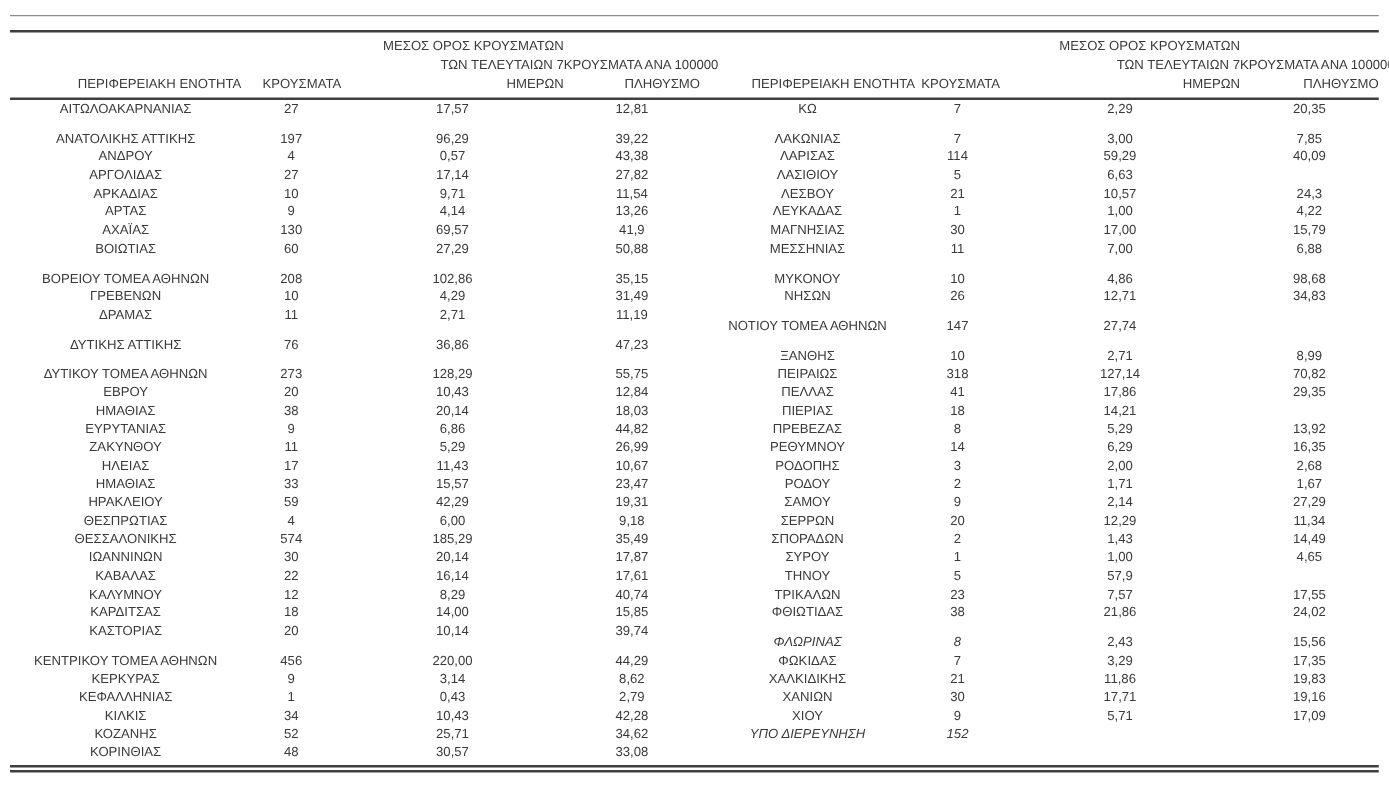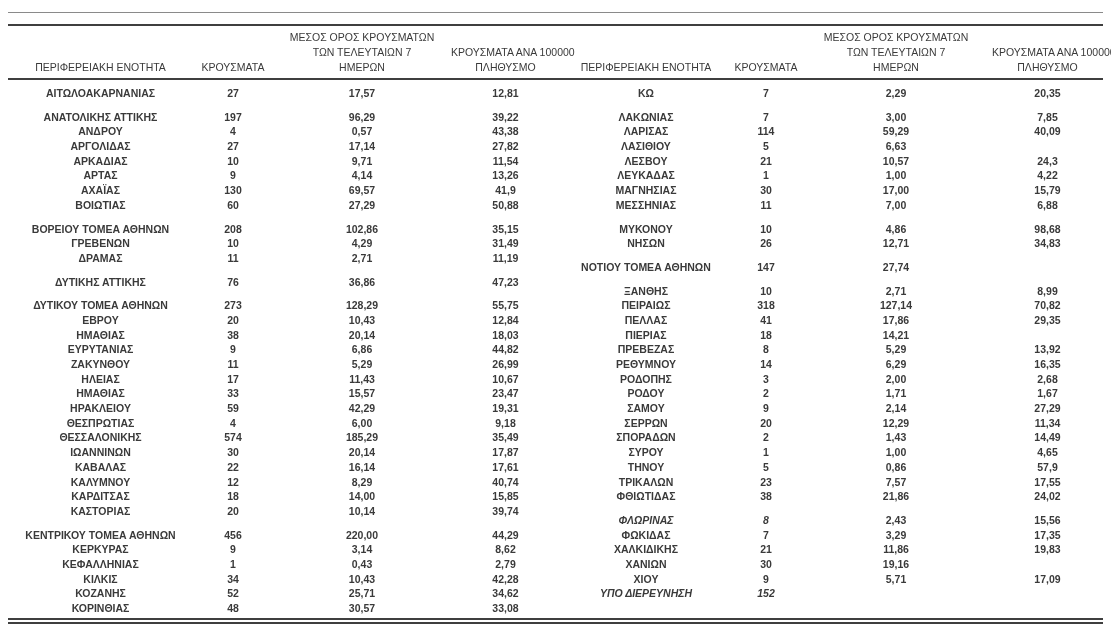--- a/index.html
+++ b/index.html
@@ -14,24 +14,24 @@
   .rule-gap{height:11px;}
   .rule-thick{border-top:2px solid #3f3f3f;height:0;}
   .header-band{display:flex;align-items:flex-end;padding:4px 0 3px 0;min-height:45px;}
   .half{display:block;}
   .half-left{width:552px;}
   .half-right{width:543px;}
   .hrow,.trow{display:grid;}
   .half-left .hrow,.half-left .trow{grid-template-columns:185px 80px 178px 109px;}
   .half-right .hrow,.half-right .trow{grid-template-columns:172px 68px 192px 111px;}
   .hcell{
-    text-align:center;font-size:10.5px;line-height:15px;
+    text-align:right;font-size:10.5px;line-height:15px;
     align-self:end;white-space:nowrap;
   }
-  .body-band{padding-top:6px;font-weight:bold;}
+  .body-band{}
   .body-cols{display:flex;}
   .trow{height:14.7px;}
   .trow.blank{height:9px;}
   .cell{
     text-align:center;font-size:10.5px;line-height:14.7px;white-space:nowrap;
     overflow:visible;
   }
   .trow.italic .cell-name,.trow.italic .cell-cases{font-style:italic;}
   .bottom-rule{
     margin-top:2px;height:2px;
@@ -425,21 +425,20 @@
           </div>
           <div class="trow">
             <div class="cell cell-name">ΣΥΡΟΥ</div>
             <div class="cell cell-cases">1</div>
             <div class="cell cell-avg7">1,00</div>
             <div class="cell cell-per100k">4,65</div>
           </div>
           <div class="trow">
             <div class="cell cell-name">ΤΗΝΟΥ</div>
             <div class="cell cell-cases">5</div>
-            <div class="cell cell-avg7">0,86</div>
             <div class="cell cell-per100k">57,9</div>
           </div>
           <div class="trow">
             <div class="cell cell-name">ΤΡΙΚΑΛΩΝ</div>
             <div class="cell cell-cases">23</div>
             <div class="cell cell-avg7">7,57</div>
             <div class="cell cell-per100k">17,55</div>
           </div>
           <div class="trow">
             <div class="cell cell-name">ΦΘΙΩΤΙΔΑΣ</div>
@@ -462,20 +461,21 @@
           </div>
           <div class="trow">
             <div class="cell cell-name">ΧΑΛΚΙΔΙΚΗΣ</div>
             <div class="cell cell-cases">21</div>
             <div class="cell cell-avg7">11,86</div>
             <div class="cell cell-per100k">19,83</div>
           </div>
           <div class="trow">
             <div class="cell cell-name">ΧΑΝΙΩΝ</div>
             <div class="cell cell-cases">30</div>
+            <div class="cell cell-avg7">17,71</div>
             <div class="cell cell-per100k">19,16</div>
           </div>
           <div class="trow">
             <div class="cell cell-name">ΧΙΟΥ</div>
             <div class="cell cell-cases">9</div>
             <div class="cell cell-avg7">5,71</div>
             <div class="cell cell-per100k">17,09</div>
           </div>
           <div class="trow italic">
             <div class="cell cell-name">ΥΠΟ ΔΙΕΡΕΥΝΗΣΗ</div>

